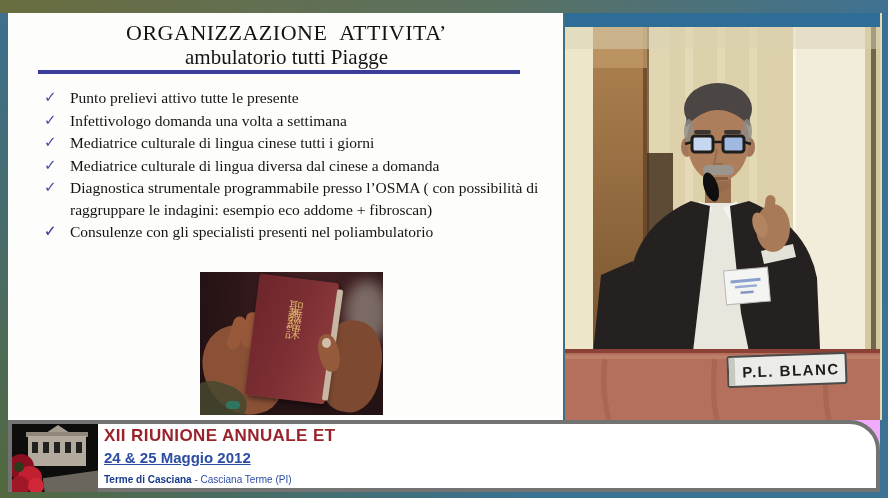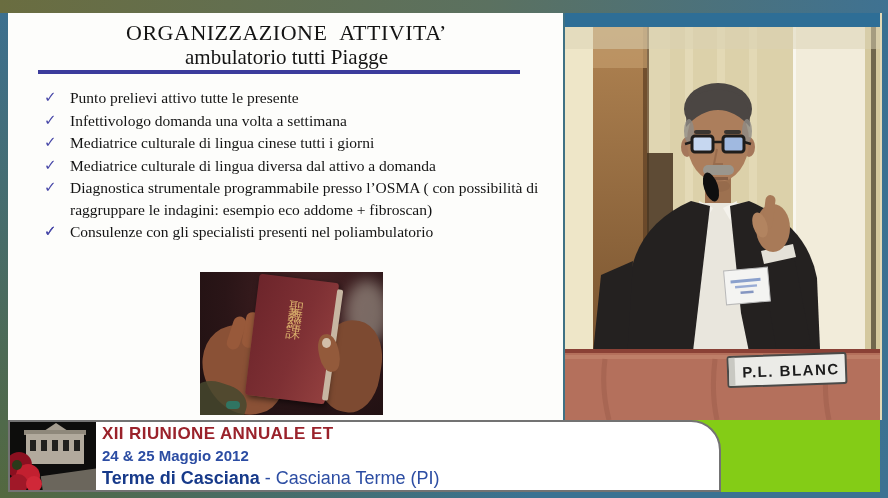--- a/index.html
+++ b/index.html
@@ -1,16 +1,16 @@
 <!DOCTYPE html>
 <html><head>
 <meta charset="utf-8">
 <style>
   html,body{margin:0;padding:0;background:#222;}
-  #frame{position:relative;width:888px;height:498px;background:#84cc16;overflow:hidden;
+  #frame{position:relative;width:888px;height:498px;background:#f0abfc;overflow:hidden;
          font-family:"Liberation Sans",sans-serif;}
 
   
   .frame-top{position:absolute;left:0;top:0;width:888px;height:13px;
              background:linear-gradient(to right,#6a6d40,#5b7160 55%,#3f7292);}
   .frame-left{position:absolute;left:0;top:13px;width:8px;height:485px;
               background:linear-gradient(to bottom,#3d708f,#4d6a55 70%,#53683f);}
   .frame-right{position:absolute;left:880px;top:13px;width:8px;height:485px;
                background:linear-gradient(to bottom,#3a7091,#3d7292);}
   .frame-bottom{position:absolute;left:8px;top:492px;width:872px;height:6px;
@@ -54,36 +54,36 @@
   .sp-sleeve{position:absolute;left:-10px;bottom:-12px;width:56px;height:44px;background:#47482e;
              opacity:.85;transform:rotate(18deg);border-radius:40%;}
   .sp-band{position:absolute;left:26px;bottom:6px;width:14px;height:8px;background:#2c7a68;
            border-radius:4px;opacity:.9;}
 
   
   #video{position:absolute;left:563px;top:13px;width:317px;height:407px;overflow:hidden;
          border-left:2px solid #3f7184;background:#e3d9b6;}
 
   
-  #banner{position:absolute;left:8px;top:420px;width:713px;height:72px;background:#ffffff;
-          border:2px solid #737373;border-radius:0 30px 0 0;box-sizing:border-box;z-index:5;}
+  #banner{position:absolute;left:8px;top:420px;width:872px;height:72px;background:#ffffff;
+          border:4px solid #737373;border-radius:0 30px 0 0;box-sizing:border-box;z-index:5;}
   .banner-photo{position:absolute;left:0;top:0;width:86px;height:68px;background:#0d0d0c;overflow:hidden;}
   .bp-building{position:absolute;left:16px;top:12px;width:58px;height:30px;background:#b2aa9d;}
   .bp-roof{position:absolute;left:14px;top:8px;width:62px;height:5px;background:#8f887b;}
   .bp-pediment{position:absolute;left:34px;top:1px;width:0;height:0;
                border-left:12px solid transparent;border-right:12px solid transparent;
                border-bottom:8px solid #a59d90;}
   .bp-win{position:absolute;top:18px;width:6px;height:11px;background:#21211f;}
   .bp-ground{position:absolute;right:-6px;bottom:-4px;width:60px;height:22px;background:#7c776b;
              transform:rotate(-8deg);opacity:.85;}
   .bp-flower{position:absolute;border-radius:50%;}
   .banner-text{position:absolute;left:92px;top:1px;line-height:22px;white-space:nowrap;}
   .banner-l1{font-size:17px;font-weight:bold;color:#9a222b;letter-spacing:.4px;}
-  .banner-l2{font-size:15px;font-weight:bold;color:#2c4da3;}
-  .banner-l3{font-size:18px;color:#2c4da3;}
+  .banner-l2{font-size:15px;font-weight:bold;color:#2c4da3;text-decoration:underline;}
+  .banner-l3{font-size:10px;color:#2c4da3;}
   .banner-l3 .bold{font-weight:bold;color:#173a8a;}
 </style>
 </head>
 <body>
 
 <div id="frame">
 
   <div class="frame-top"></div>
   <div class="frame-left"></div>
   <div class="frame-right"></div>
@@ -101,21 +101,21 @@
         <span class="check">✓</span>
         <span>Punto prelievi attivo tutte le presente</span></li>
       <li>
         <span class="check">✓</span>
         <span>Infettivologo domanda una volta a settimana</span></li>
       <li>
         <span class="check">✓</span>
         <span>Mediatrice culturale di lingua cinese tutti i giorni</span></li>
       <li>
         <span class="check">✓</span>
-        <span>Mediatrice culturale di lingua diversa dal attivo a domanda</span></li>
+        <span>Mediatrice culturale di lingua diversa dal cinese a domanda</span></li>
       <li>
         <span class="check">✓</span>
         <span>Diagnostica strumentale programmabile presso l’OSMA ( con possibilità di raggruppare le indagini: esempio eco addome + fibroscan)</span></li>
       <li>
         <span class="check">✓</span>
         </li>
       <li>
         <span class="check">✓</span>
         <span>Consulenze con gli specialisti presenti nel poliambulatorio</span></li>
     </ul>

